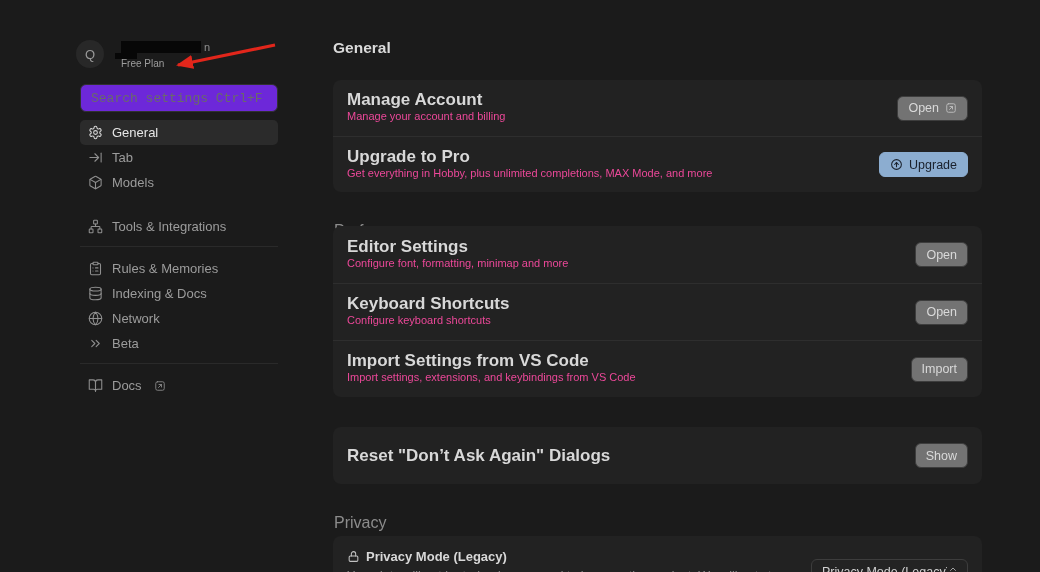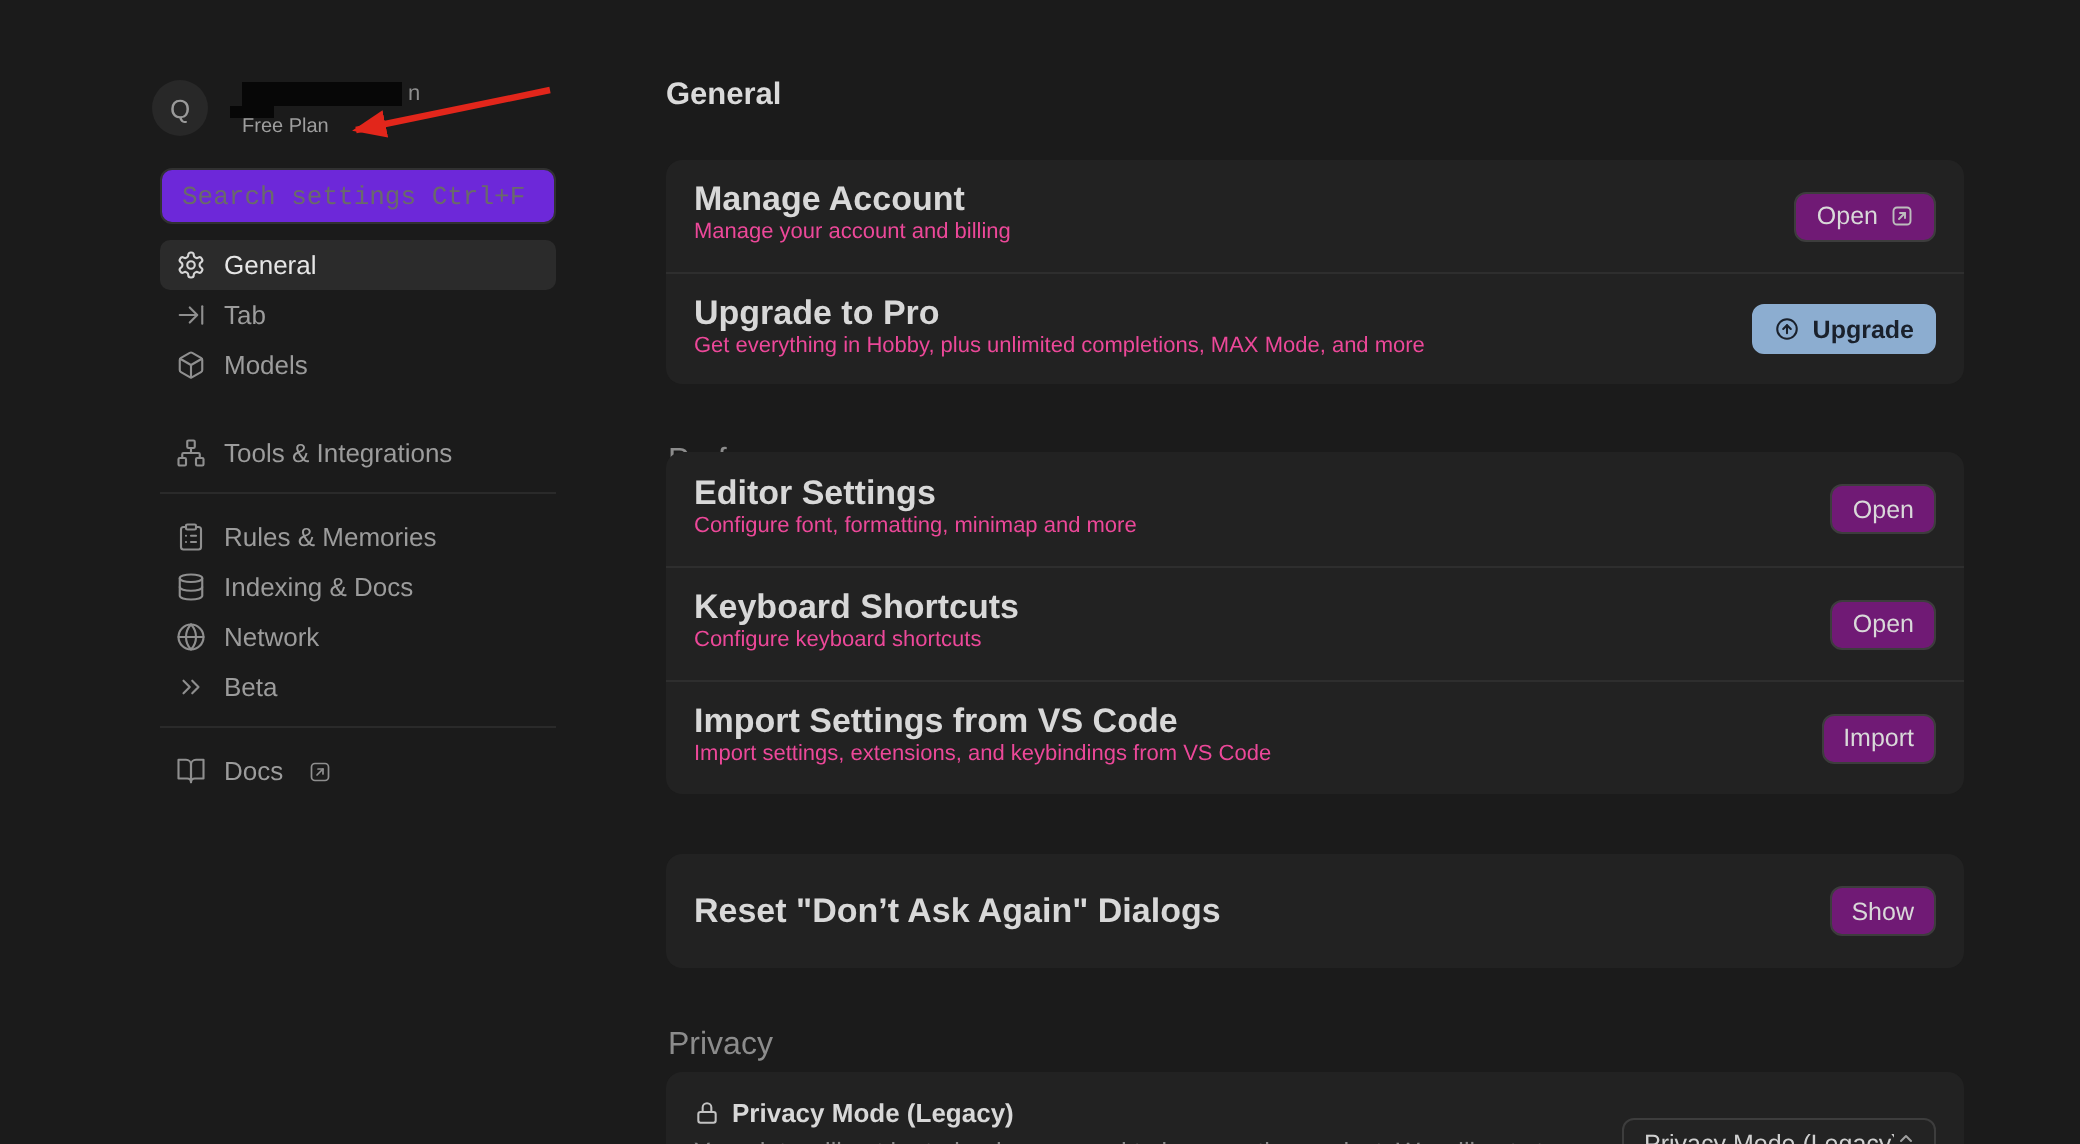--- a/index.html
+++ b/index.html
@@ -52,25 +52,25 @@
   .lbl-privacy { top:514px; }
 
   .row { display:flex; align-items:center; justify-content:space-between; padding:0 14px; }
   .card-account .row { height:56px; }
   .card-prefs .row { height:57px; }
   .card-reset .row { height:57px; }
   .row + .row { border-top:1px solid #2e2e2e; }
   .row-title { font-size:17px; font-weight:700; color:#d8d8d8; line-height:17px; }
   .row-desc { font-size:11px; color:#ec4899; line-height:17px; }
 
-  .btn { display:inline-flex; align-items:center; gap:6px; background:#701a75; color:#d9d9d9;
+  .btn { display:inline-flex; align-items:center; gap:6px; background:#737373; color:#d9d9d9;
          border:1px solid #3d3d3d; border-radius:6px; height:25px; padding:0 10px;
          font-size:12.5px; font-family:"Liberation Sans", sans-serif; cursor:pointer; flex:none; }
   .btn .icn12 { color:#bdbdbd; }
-  .btn-primary { background:#8cadd0; border-color:#8cadd0; color:#1a212c; font-weight:700; }
+  .btn-primary { background:#8cadd0; border-color:#8cadd0; color:#1a212c; font-weight:400; }
   .btn-primary .icn13 { color:#1a212c; }
 
   .card-privacy { padding:13px 14px; position:absolute; }
   .privacy-title { display:flex; align-items:center; gap:6px; font-size:13px; font-weight:700; color:#d8d8d8; }
   .privacy-title .icn13 { color:#c2c2c2; }
   .privacy-desc { margin-top:4px; font-size:12.5px; color:#8a8a8a; line-height:17px; max-width:490px; }
   .select { position:absolute; right:14px; top:23px; width:157px; height:26px; background:#232323;
             border:1px solid #3d3d3d; border-radius:6px; display:flex; align-items:center;
             justify-content:space-between; padding:0 8px 0 10px; font-size:12.5px; color:#d0d0d0; cursor:pointer; }
   .select .icn12 { color:#a0a0a0; }

